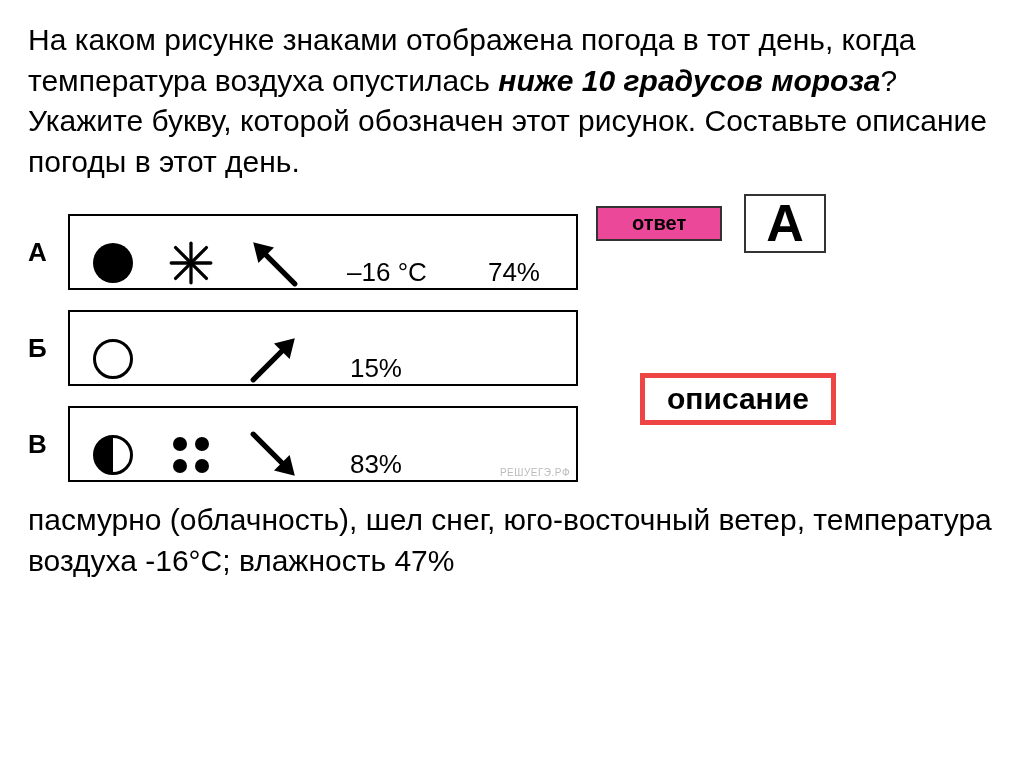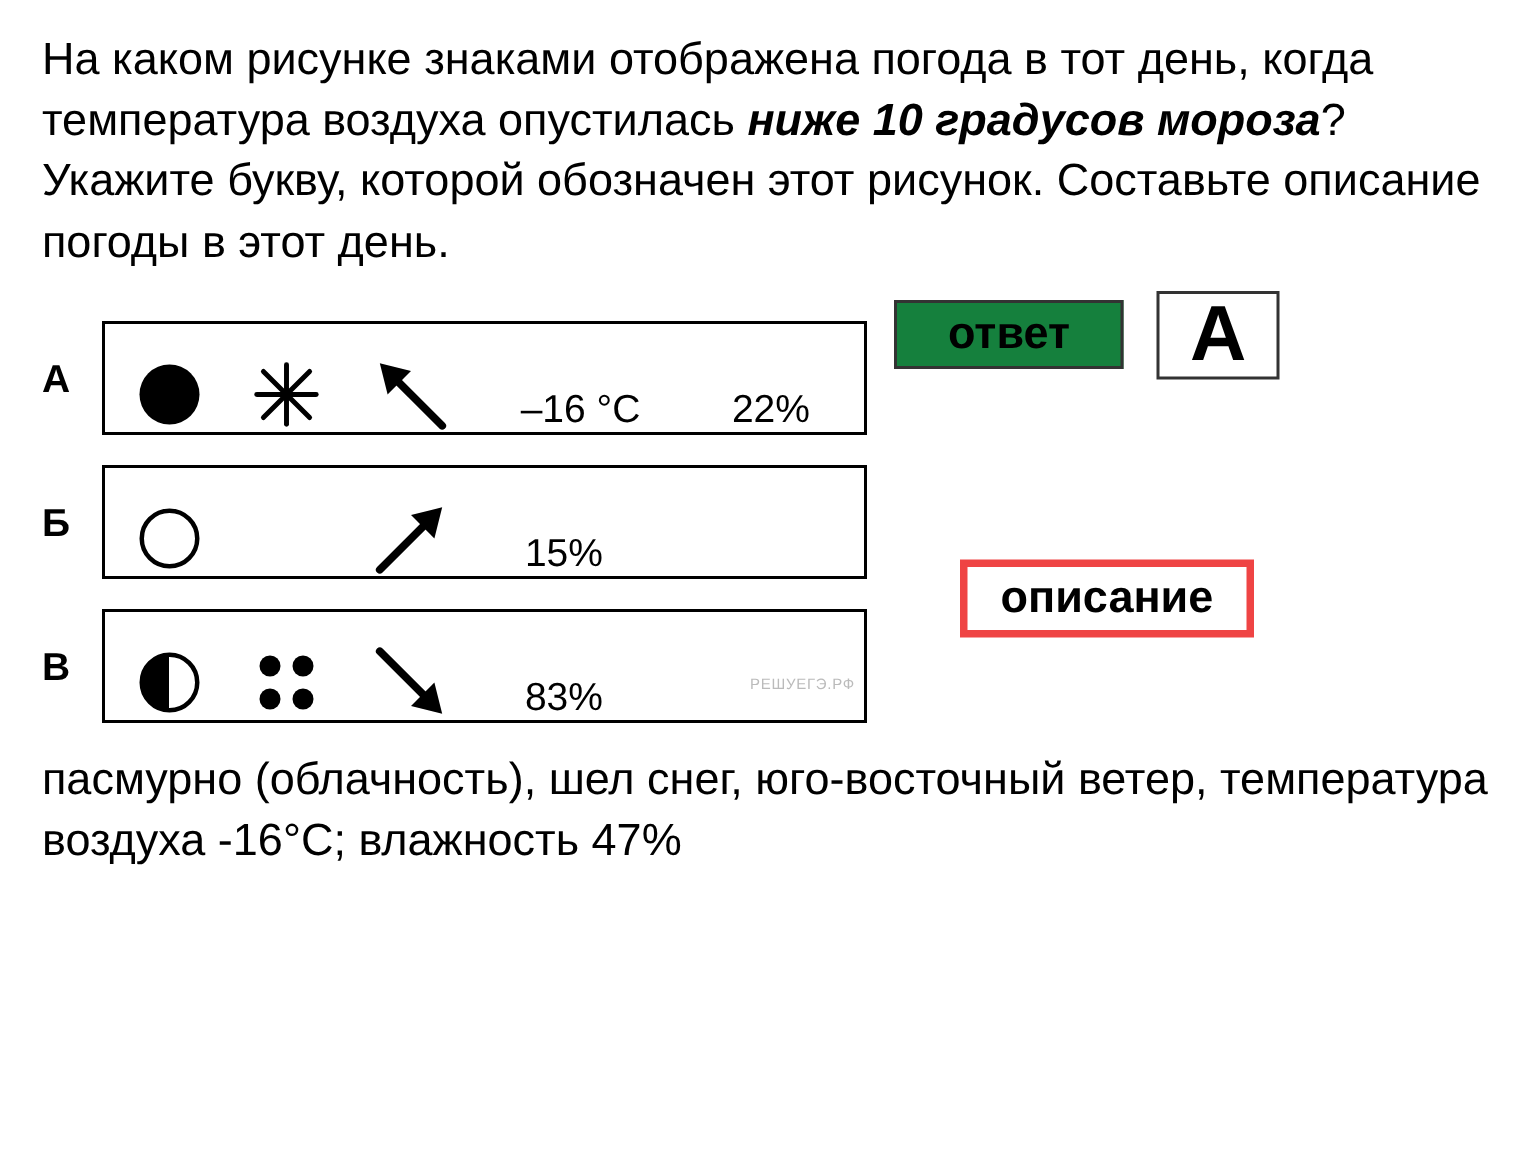--- a/index.html
+++ b/index.html
@@ -28,23 +28,23 @@
     .right-col {
       flex: 1;
       display: flex;
       flex-direction: column;
       padding-left: 18px;
     }
     .row1 { display: flex; align-items: center; gap: 22px; margin-top: 0px; }
     .answer-label {
       border: 2px solid #333;
       padding: 4px 34px;
-      font-size: 30px;
-      font-weight: bold;
-      background: #15803d;
+      font-size: 20px;
+      font-weight: bold;
+      background: #ec4899;
     }
     .answer-big {
       border: 2px solid #333;
       padding: 0px 20px;
       font-size: 52px;
       font-weight: bold;
       line-height: 1.05;
     }
     .desc-label {
       border: 5px solid #ef4444;
@@ -90,21 +90,21 @@
       text-align: center;
     }
     .hum {
       font-size: 26px;
       flex: 0 0 70px;
       text-align: right;
     }
     .watermark {
       position: absolute;
       right: 6px;
-      bottom: 18px;
+      bottom: 2px;
       font-size: 10px;
       color: #bbb;
       letter-spacing: 0.5px;
     }
     .desc-text {
       font-size: 30px;
       line-height: 1.35;
       margin-top: 18px;
     }
     
@@ -162,21 +162,21 @@
         </div>
         <div class="icon-slot arrow arrow-slot">
           <svg viewBox="0 0 40 40">
               <g fill="#000">
                 <polygon points="4,4 20,8 8,20"></polygon>
                 <line x1="12" y1="12" x2="36" y2="36" stroke="#000" stroke-width="4" stroke-linecap="round"></line>
               </g>
             </svg>
         </div>
         <div class="temp">–16 °C</div>
-        <div class="hum">22%</div>
+        <div class="hum">74%</div>
       </div>
     </div>
 
     <div class="option-row">
       <div class="opt-letter">Б</div>
       <div class="opt-box">
         <div class="icon-slot">
             <div class="circle-empty"></div>
           </div>
         <div class="icon-slot"></div>

